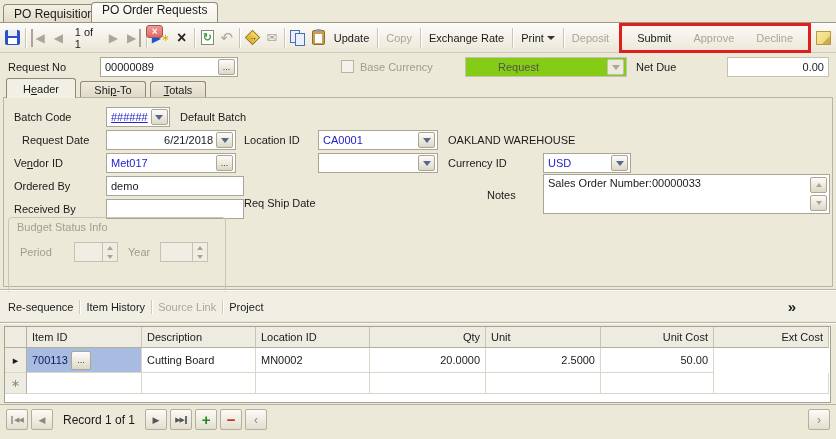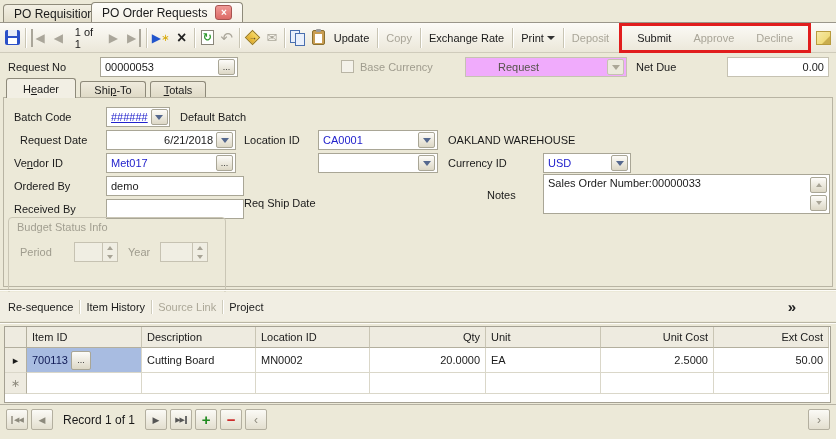--- a/index.html
+++ b/index.html
@@ -7,21 +7,21 @@
   .app {
     position:relative; width:836px; height:439px; overflow:hidden;
     background:#ece9d8; font-family:"Liberation Sans","DejaVu Sans",sans-serif;
     font-size:11px; color:#1a1a1a;
   }
   
   .wtab { position:absolute; top:2px; height:20px; display:flex; align-items:center; gap:8px;
           padding:0 10px; border:1px solid #8e8a7a; border-bottom:none;
           border-radius:4px 4px 0 0; font-size:12px; }
   .wtab.inactive { background:linear-gradient(#f3f0e4,#e2ddca); top:4px; height:18px; }
-  .wtab.active { background:linear-gradient(#fdfcf9,#f4f1e6); z-index:2; }
+  .wtab.active { background:linear-gradient(#fdfcf9,#f4f1e6); z-index:2;flex-direction:column; }
   .closebtn { width:17px; height:15px; border:1px solid #a85350; border-radius:3px;
           background:linear-gradient(#ef9a96,#dd6a66); color:#fff; font-size:10px; font-weight:bold;
           display:flex; align-items:center; justify-content:center; cursor:pointer; }
   
   .toolbar { position:absolute; left:0; top:22px; width:836px; height:31px;
           background:linear-gradient(#fcfbf7,#ebe7d9); border-top:1px solid #9a968a;
           border-bottom:1px solid #cfcbbb; display:flex; align-items:center; padding:0 5px; gap:5px; }
   .tsep { width:1px; height:20px; background:#c9c5b4; box-shadow:1px 0 0 #fff; flex:none; }
   .tbtn { display:flex; align-items:center; gap:3px; padding:1px 3px; white-space:nowrap; color:#1a1a1a; }
   .tbtn.dis { color:#a9a598; }
@@ -51,21 +51,21 @@
   .note:after { content:""; position:absolute; right:0; bottom:0; border:4px solid #c9ad4e;
           border-top-color:transparent; border-left-color:transparent; }
   .caret-dn { width:0; height:0; border-left:4px solid transparent; border-right:4px solid transparent; border-top:4px solid #333; }
   .chev { width:0; height:0; border-left:4px solid transparent; border-right:4px solid transparent; border-top:5px solid #55688e; }
   .chev.dis { border-top-color:#aba797; }
   
   .lbl { position:absolute; white-space:nowrap; }
   .lbl.dis { color:#9f9c8e; }
   .field { position:absolute; background:#fff; border:1px solid #a9a696; display:flex;
           align-items:center; padding:0 4px; height:20px; overflow:hidden; }
-  .field.flat { background:#f0abfc; border-color:#c6c2b2; color:#55534b;padding-left:32px; }
+  .field.flat { background:#84cc16; border-color:#c6c2b2; color:#55534b;padding-left:32px; }
   .field .val { flex:1; white-space:nowrap; }
   .field .val.r { text-align:right; }
   .blue { color:#2222cc; }
   .ubl { text-decoration:underline; }
   .cbtn { flex:none; margin-left:3px; margin-right:-2px; width:17px; height:16px;
           background:linear-gradient(#fdfcf9,#ddd8c6); border:1px solid #a9a696; border-radius:2px;
           display:flex; align-items:center; justify-content:center; font-size:9px; line-height:5px; color:#333; }
   .cbtn.dis { background:#eceadd; border-color:#c6c2b2; }
   .checkbox { position:absolute; width:13px; height:13px; background:#f4f2ea; border:1px solid #b9b5a5; }
   .groupbox { position:absolute; border:1px solid #cac6b5; border-radius:4px; }
@@ -184,21 +184,21 @@
       <span class="tbtn dis">Approve</span>
       <span class="tbtn dis">Decline</span>
     </span>
     <span style="margin-left:auto" class="glyph">
         <span class="note"></span>
       </span>
   </div>
 
   <span class="lbl" style="left:8px;top:61px;">Request No</span>
   <div class="field" style="left:100px;top:57px;width:138px;">
-    <span class="val">00000053</span>
+    <span class="val">00000089</span>
     <span class="cbtn">...</span>
   </div>
   <span class="checkbox" style="left:341px;top:60px;"></span>
   <span class="lbl dis" style="left:360px;top:61px;">Base Currency</span>
   <div class="field flat" style="left:465px;top:57px;width:162px;">
     <span class="val">Request</span>
     <span class="cbtn dis">
         <span class="chev dis"></span>
       </span>
   </div>
@@ -221,21 +221,21 @@
 
   <span class="lbl" style="left:14px;top:111px;">Batch Code</span>
   <div class="field" style="left:106px;top:107px;width:64px;">
     <span class="val blue ubl">######</span>
     <span class="cbtn">
         <span class="chev"></span>
       </span>
   </div>
   <span class="lbl" style="left:180px;top:111px;">Default Batch</span>
 
-  <span class="lbl" style="left:20px;top:134px;">Request Date</span>
+  <span class="lbl" style="left:0;top:134px;padding-left:22px;">Request Date</span>
   <div class="field" style="left:106px;top:130px;width:130px;">
     <span class="val r">6/21/2018</span>
     <span class="cbtn">
         <span class="chev"></span>
       </span>
   </div>
   <span class="lbl" style="left:244px;top:134px;">Location ID</span>
   <div class="field" style="left:318px;top:130px;width:120px;">
     <span class="val blue">CA0001</span>
     <span class="cbtn">
@@ -340,21 +340,20 @@
     </div>
     <div class="grow">
       <span class="dc selcol">▸</span>
       <span class="dc selcell">
         <span class="val">700113</span>
         <span class="cbtn" style="width:20px;height:19px;">...</span>
       </span>
       <span class="dc">Cutting Board</span>
       <span class="dc">MN0002</span>
       <span class="dc r">20.0000</span>
-      <span class="dc">EA</span>
       <span class="dc r">2.5000</span>
       <span class="dc r">50.00</span>
     </div>
     <div class="grow">
       <span class="dc nc selcol" style="color:#8d8a7d">∗</span>
       <span class="dc nc"></span>
       <span class="dc nc"></span>
       <span class="dc nc"></span>
       <span class="dc nc"></span>
       <span class="dc nc"></span>

